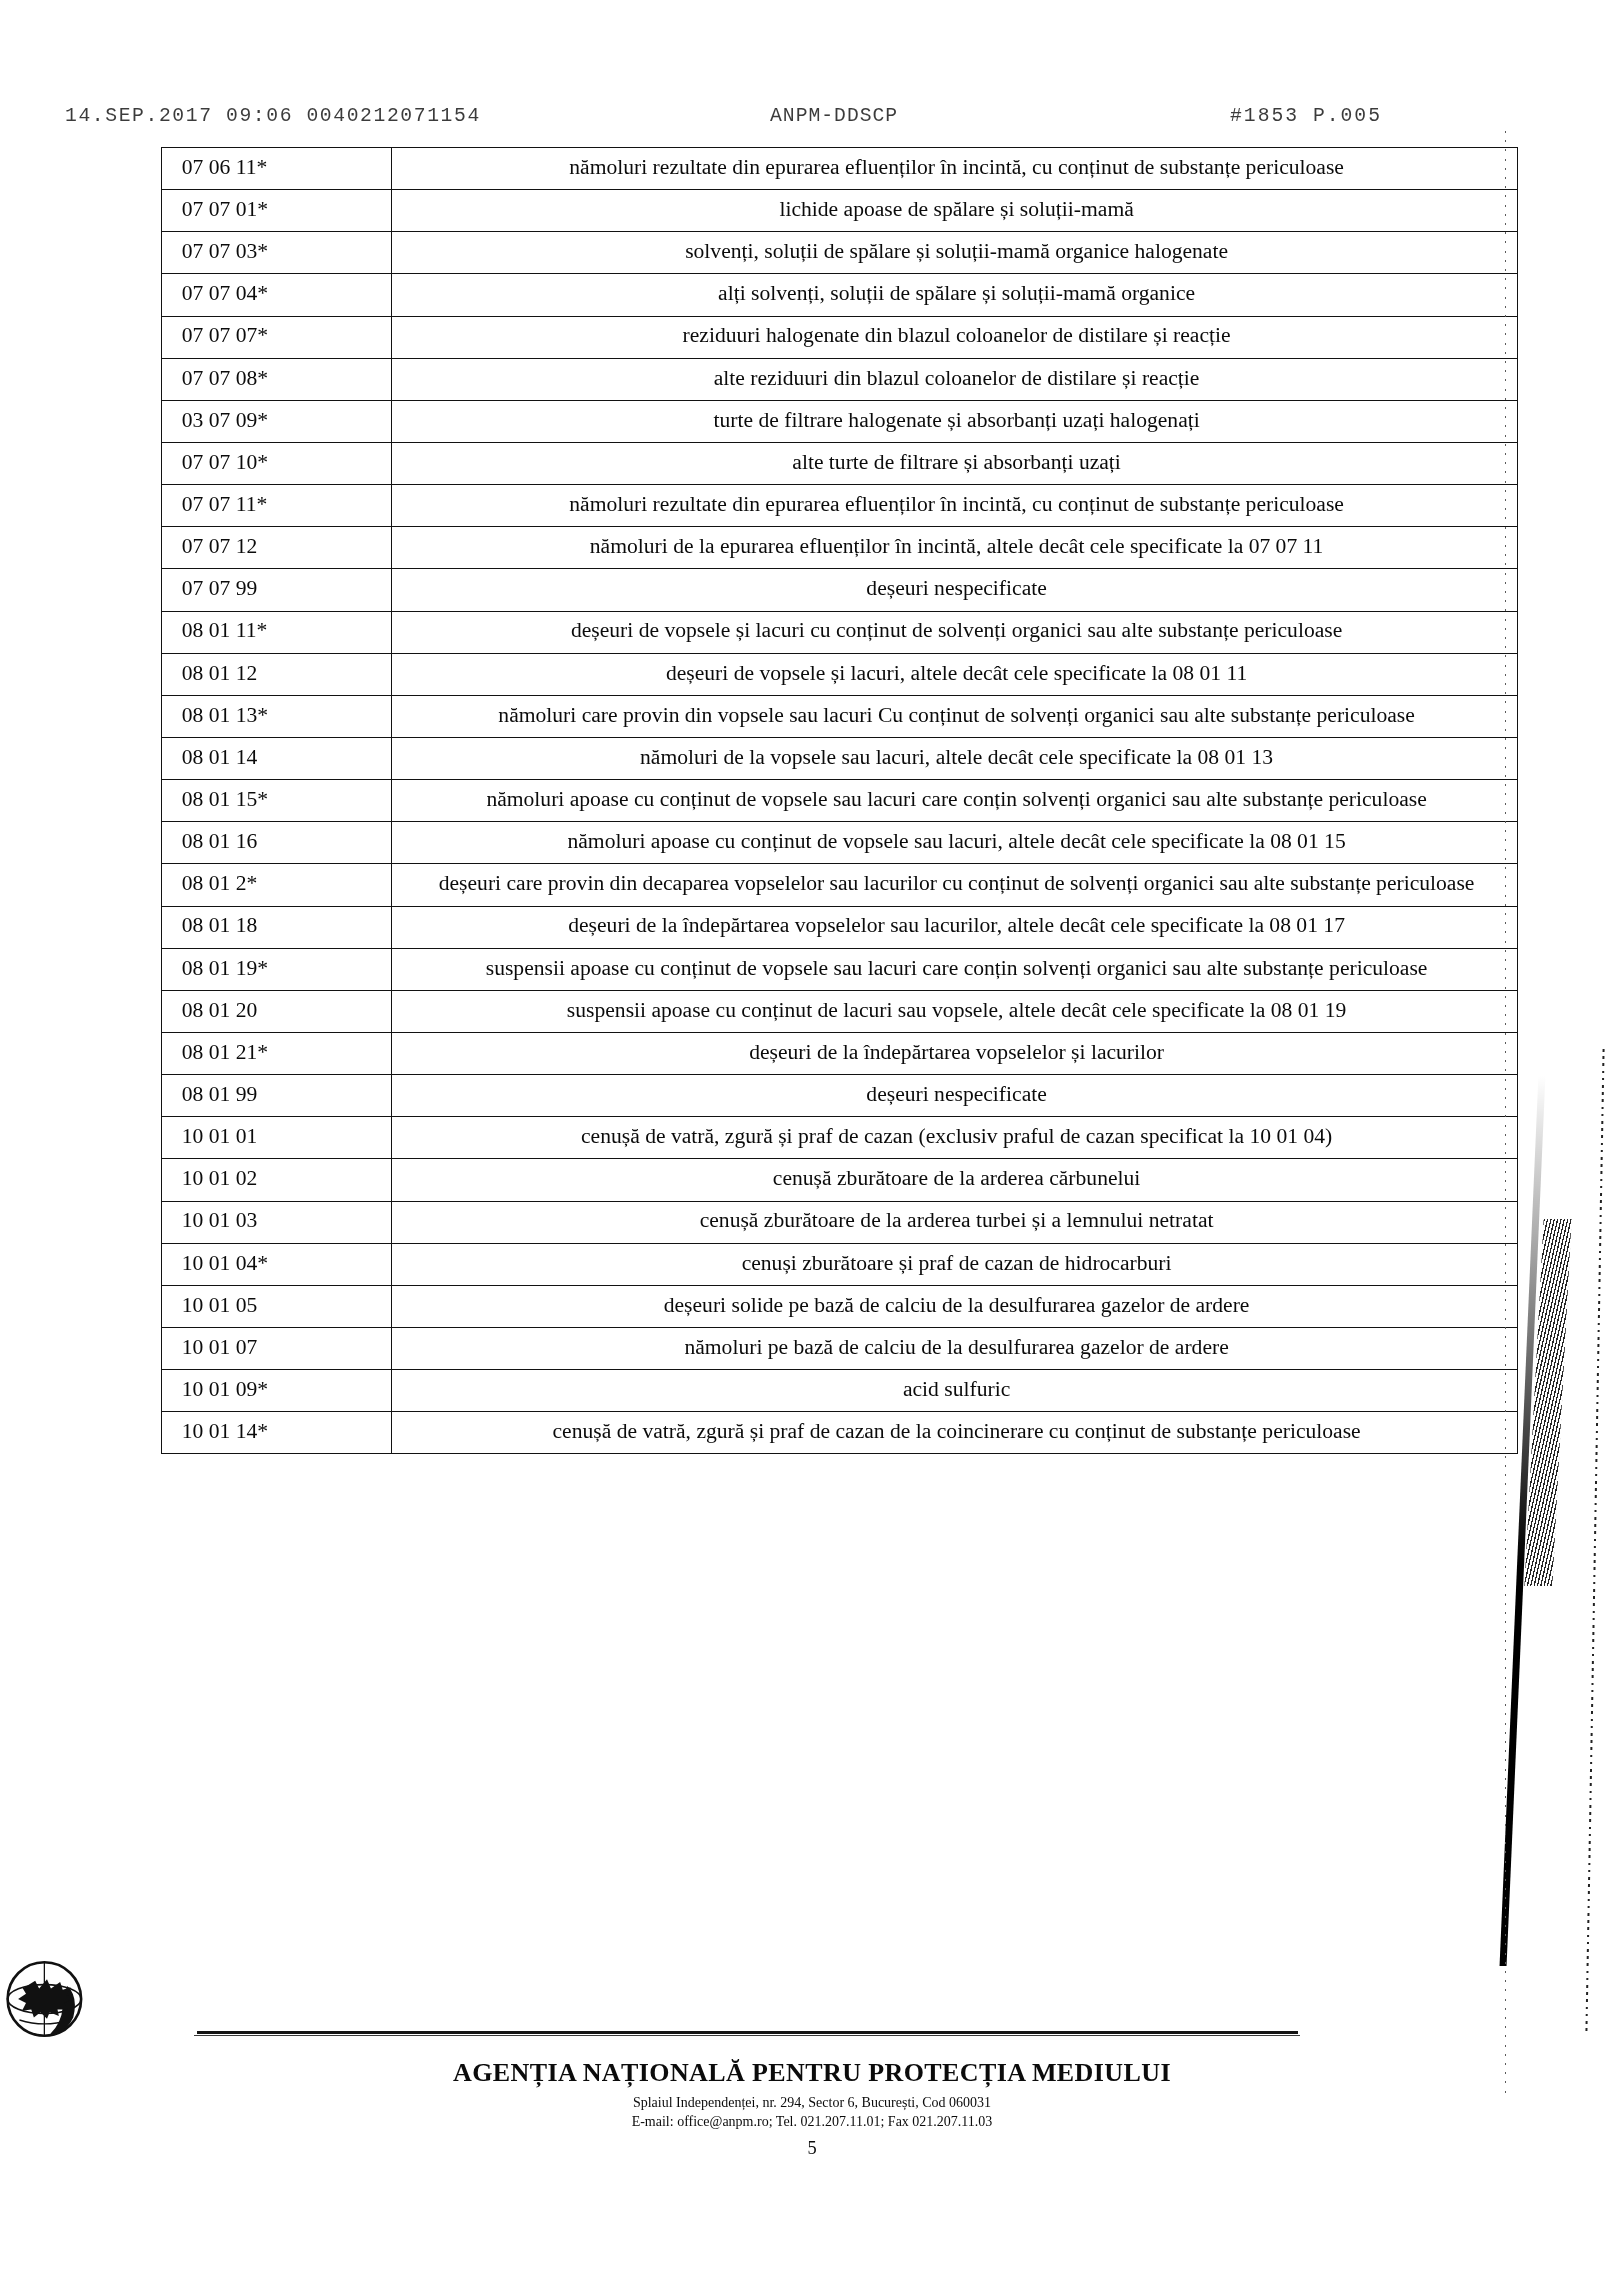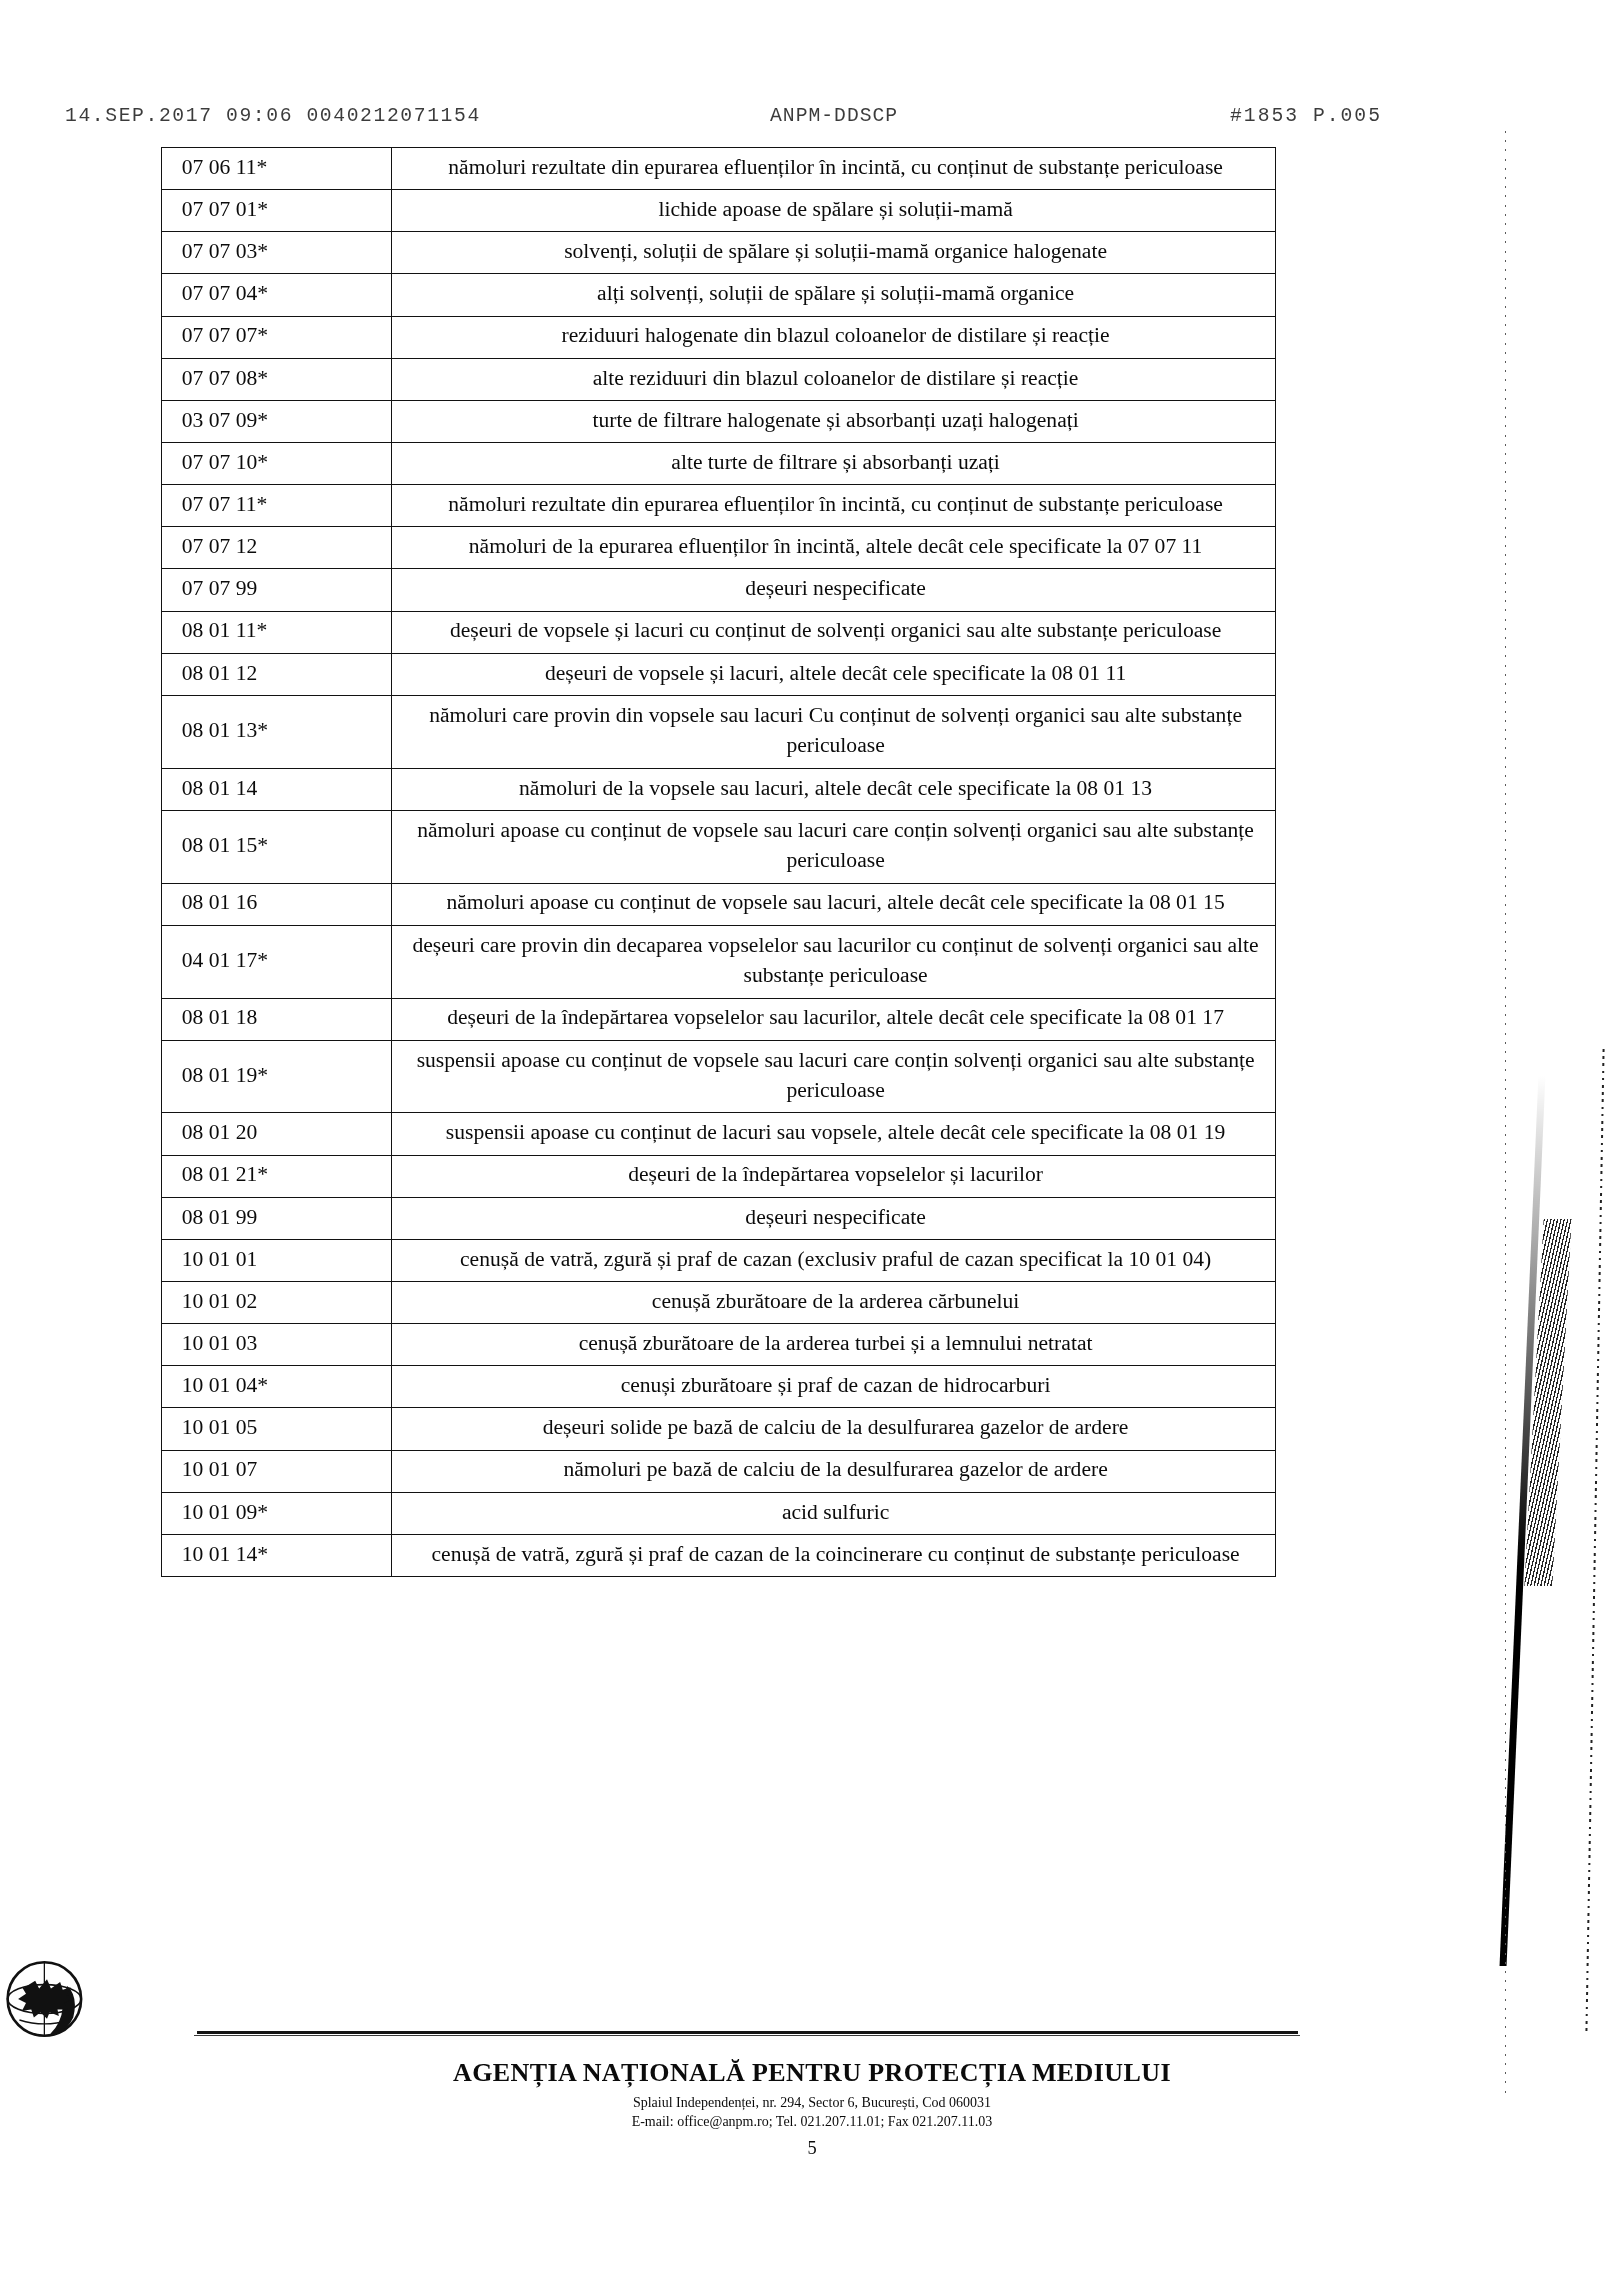--- a/index.html
+++ b/index.html
@@ -38,21 +38,21 @@
   }
   #fax-header .fx-left   { left: 21px; }
   #fax-header .fx-mid    { left: 726px; letter-spacing: 1px; }
   #fax-header .fx-right  { left: 1186px; letter-spacing: 2px; }
 
   
   #waste-table {
     position: absolute;
     top: 147px;
     left: 161px;
-    width: 1115px;
+    width: 1357px;
     border-collapse: collapse;
     table-layout: fixed;
     border-radius: 28px;
   }
   #waste-table td {
     border: 1.3px solid #121212;
     vertical-align: middle;
     padding: 3.9px 6.6px 6.6px 10.5px;
     font-size: 21.6px;
     line-height: 1.42;
@@ -232,21 +232,21 @@
       </tr>
       <tr>
         <td class="code-cell">08 01 15*</td>
         <td class="desc-cell">nămoluri apoase cu conținut de vopsele sau lacuri care conțin solvenți organici sau alte substanțe periculoase</td>
       </tr>
       <tr>
         <td class="code-cell">08 01 16</td>
         <td class="desc-cell">nămoluri apoase cu conținut de vopsele sau lacuri, altele decât cele specificate la 08 01 15</td>
       </tr>
       <tr>
-        <td class="code-cell">04 01 17*</td>
+        <td class="code-cell">08 01 2*</td>
         <td class="desc-cell">deșeuri care provin din decaparea vopselelor sau lacurilor cu conținut de solvenți organici sau alte substanțe periculoase</td>
       </tr>
       <tr>
         <td class="code-cell">08 01 18</td>
         <td class="desc-cell">deșeuri de la îndepărtarea vopselelor sau lacurilor, altele decât cele specificate la 08 01 17</td>
       </tr>
       <tr>
         <td class="code-cell">08 01 19*</td>
         <td class="desc-cell">suspensii apoase cu conținut de vopsele sau lacuri care conțin solvenți organici sau alte substanțe periculoase</td>
       </tr>

